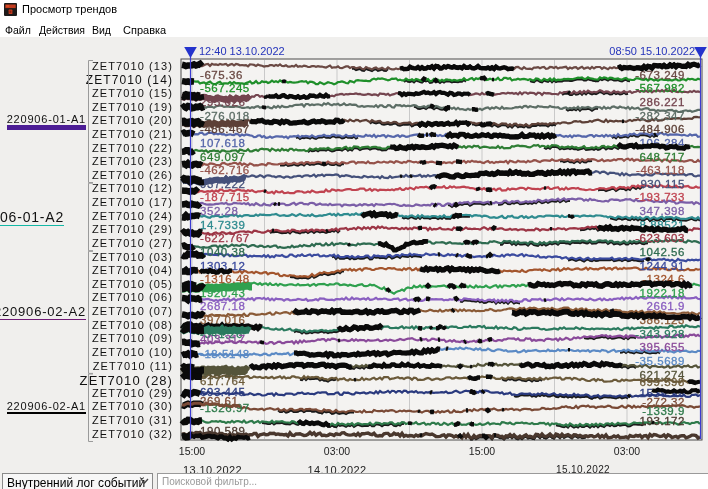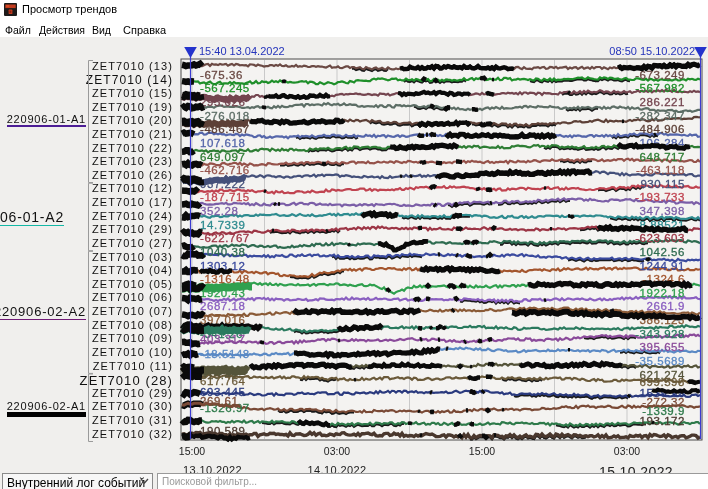--- a/index.html
+++ b/index.html
@@ -12,21 +12,21 @@
   <rect x="1.3" y="1.5" width="10.4" height="3.6" fill="#c23b1e"></rect>
   <rect x="2.2" y="2.2" width="3" height="1.6" fill="#e05028"></rect>
   <rect x="4.6" y="6.6" width="3.8" height="4.4" rx="0.6" fill="#c23b1e"></rect>
   <rect x="5.5" y="7.6" width="1.8" height="2.2" fill="#8a1f10"></rect>
 </svg>
 <div class="abs" style="left:22px;top:3px;font-size:11px;color:#000">Просмотр трендов</div>
 <div class="abs" style="left:5px;top:24px;font-size:10.5px;color:#000">Файл</div>
 <div class="abs" style="left:39px;top:24px;font-size:10.5px;color:#000">Действия</div>
 <div class="abs" style="left:92px;top:24px;font-size:10.5px;color:#000">Вид</div>
 <div class="abs" style="left:123px;top:24px;font-size:11px;color:#000">Справка</div>
-<div class="abs" style="left:199px;top:45px;font-size:11px;color:#2433bb">15:40 13.04.2022</div>
+<div class="abs" style="left:199px;top:45px;font-size:11px;color:#2433bb">12:40 13.10.2022</div>
 <div class="abs" style="right:13px;top:45px;font-size:11px;color:#2433bb">08:50 15.10.2022</div>
 <div style="position:absolute;top:59.7px;right:535px;font-size:11px;letter-spacing:1.1px;color:#111;white-space:nowrap">ZET7010 (13)</div>
 <div style="position:absolute;top:73.3px;right:535px;font-size:12px;letter-spacing:1.1px;color:#111;white-space:nowrap">ZET7010 (14)</div>
 <div style="position:absolute;top:87.0px;right:535px;font-size:11px;letter-spacing:1.1px;color:#111;white-space:nowrap">ZET7010 (15)</div>
 <div style="position:absolute;top:100.6px;right:535px;font-size:11px;letter-spacing:1.1px;color:#111;white-space:nowrap">ZET7010 (19)</div>
 <div style="position:absolute;top:114.2px;right:535px;font-size:11px;letter-spacing:1.1px;color:#111;white-space:nowrap">ZET7010 (20)</div>
 <div style="position:absolute;top:127.9px;right:535px;font-size:11px;letter-spacing:1.1px;color:#111;white-space:nowrap">ZET7010 (21)</div>
 <div style="position:absolute;top:141.5px;right:535px;font-size:11px;letter-spacing:1.1px;color:#111;white-space:nowrap">ZET7010 (22)</div>
 <div style="position:absolute;top:155.1px;right:535px;font-size:11px;letter-spacing:1.1px;color:#111;white-space:nowrap">ZET7010 (23)</div>
 <div style="position:absolute;top:168.7px;right:535px;font-size:11px;letter-spacing:1.1px;color:#111;white-space:nowrap">ZET7010 (26)</div>
@@ -42,24 +42,24 @@
 <div style="position:absolute;top:305.0px;right:535px;font-size:11px;letter-spacing:1.1px;color:#111;white-space:nowrap">ZET7010 (07)</div>
 <div style="position:absolute;top:318.7px;right:535px;font-size:11px;letter-spacing:1.1px;color:#111;white-space:nowrap">ZET7010 (08)</div>
 <div style="position:absolute;top:332.3px;right:535px;font-size:11px;letter-spacing:1.1px;color:#111;white-space:nowrap">ZET7010 (09)</div>
 <div style="position:absolute;top:345.9px;right:535px;font-size:11px;letter-spacing:1.1px;color:#111;white-space:nowrap">ZET7010 (10)</div>
 <div style="position:absolute;top:359.6px;right:535px;font-size:11px;letter-spacing:1.1px;color:#111;white-space:nowrap">ZET7010 (11)</div>
 <div style="position:absolute;top:373.2px;right:535px;font-size:13px;letter-spacing:1.1px;color:#111;white-space:nowrap">ZET7010 (28)</div>
 <div style="position:absolute;top:386.8px;right:535px;font-size:11px;letter-spacing:1.1px;color:#111;white-space:nowrap">ZET7010 (29)</div>
 <div style="position:absolute;top:400.4px;right:535px;font-size:11px;letter-spacing:1.1px;color:#111;white-space:nowrap">ZET7010 (30)</div>
 <div style="position:absolute;top:414.1px;right:535px;font-size:11px;letter-spacing:1.1px;color:#111;white-space:nowrap">ZET7010 (31)</div>
 <div style="position:absolute;top:427.7px;right:535px;font-size:11px;letter-spacing:1.1px;color:#111;white-space:nowrap">ZET7010 (32)</div>
-<div style="position:absolute;top:113.2px;right:622px;font-size:11px;letter-spacing:0.8px;color:#111;border-bottom:2px solid #4c1d95;white-space:nowrap">220906-01-A1</div>
+<div style="position:absolute;top:113.2px;right:622px;font-size:11px;letter-spacing:0.8px;color:#111;border-bottom:5px solid #4c1d95;white-space:nowrap">220906-01-A1</div>
 <div style="position:absolute;top:208.6px;right:644px;font-size:14px;letter-spacing:0.8px;color:#111;border-bottom:1px solid #14b8a6;white-space:nowrap">220906-01-A2</div>
 <div style="position:absolute;top:304.0px;right:622px;font-size:13px;letter-spacing:0.8px;color:#111;border-bottom:1px solid #701a75;white-space:nowrap">220906-02-A2</div>
-<div style="position:absolute;top:399.5px;right:622px;font-size:11px;letter-spacing:0.8px;color:#111;border-bottom:5px solid #000000;white-space:nowrap">220906-02-A1</div>
+<div style="position:absolute;top:399.5px;right:622px;font-size:11px;letter-spacing:0.8px;color:#111;border-bottom:2px solid #000000;white-space:nowrap">220906-02-A1</div>
 <svg class="abs" style="left:0;top:0" width="708" height="489" viewBox="0 0 708 489" font-family="Liberation Sans, sans-serif">
 <rect x="181" y="59" width="521" height="381" fill="#f4f3f1" stroke="#4d4d4d" stroke-width="1"></rect>
 <line x1="192.0" y1="60" x2="192.0" y2="439" stroke="#c9c9c9" stroke-width="1"></line>
 <line x1="264.5" y1="60" x2="264.5" y2="439" stroke="#c9c9c9" stroke-width="1"></line>
 <line x1="337.0" y1="60" x2="337.0" y2="439" stroke="#c9c9c9" stroke-width="1"></line>
 <line x1="409.5" y1="60" x2="409.5" y2="439" stroke="#c9c9c9" stroke-width="1"></line>
 <line x1="482.0" y1="60" x2="482.0" y2="439" stroke="#c9c9c9" stroke-width="1"></line>
 <line x1="554.5" y1="60" x2="554.5" y2="439" stroke="#c9c9c9" stroke-width="1"></line>
 <line x1="627.0" y1="60" x2="627.0" y2="439" stroke="#c9c9c9" stroke-width="1"></line>
 <polyline points="352,68.7 354,68.7 356,70.0 358,69.4 360,68.8 362,70.4 364,70.8 366,68.7 368,69.6 370,70.2 372,71.0 374,69.7 376,69.1 378,70.7 380,70.3 382,69.4 384,70.6 386,70.9 388,69.0" fill="none" stroke="#1a1a1a" stroke-width="2.2"></polyline>
@@ -454,20 +454,20 @@
 <path d="M 93 183.2 L 88.5 183.2 L 88.5 250.7 L 93 250.7" fill="none" stroke="#9a9a9a" stroke-width="1"></path>
 <path d="M 93 251.3 L 88.5 251.3 L 88.5 373.4 L 93 373.4" fill="none" stroke="#9a9a9a" stroke-width="1"></path>
 <path d="M 93 374.0 L 88.5 374.0 L 88.5 441.5 L 93 441.5" fill="none" stroke="#9a9a9a" stroke-width="1"></path>
 </svg>
 <div style="position:absolute;top:445px;left:152px;width:80px;text-align:center;font-size:10.5px;color:#222">15:00</div>
 <div style="position:absolute;top:445px;left:297px;width:80px;text-align:center;font-size:10.5px;color:#222">03:00</div>
 <div style="position:absolute;top:445px;left:442px;width:80px;text-align:center;font-size:10.5px;color:#222">15:00</div>
 <div style="position:absolute;top:445px;left:587px;width:80px;text-align:center;font-size:10.5px;color:#222">03:00</div>
 <div style="position:absolute;top:464px;left:142px;width:100px;text-align:right;font-size:11px;letter-spacing:0.4px;color:#222">13.10.2022</div>
 <div style="position:absolute;top:464px;left:287px;width:100px;text-align:center;font-size:11px;letter-spacing:0.4px;color:#222">14.10.2022</div>
-<div style="position:absolute;top:464px;left:586px;width:100px;text-align:center;font-size:14px;letter-spacing:0.4px;color:#222">15.10.2022</div>
+<div style="position:absolute;top:464px;left:556px;width:100px;font-size:10px;letter-spacing:0.4px;color:#222">15.10.2022</div>
 <div class="abs" style="left:2px;top:473px;width:149px;height:15px;background:#f7f7f7;border:1px solid #8a8a8a;"></div>
 <div class="abs" style="left:7px;top:475.5px;font-size:12px;color:#000">Внутренний лог событий</div>
 <svg class="abs" style="left:140px;top:478px" width="9" height="7">
     <path d="M1 1 L4.5 5 L8 1" fill="none" stroke="#444" stroke-width="1.3"></path>
   </svg>
 <div class="abs" style="left:157px;top:473px;width:550px;height:15px;background:#ffffff;border:1px solid #9a9a9a;"></div>
 <div class="abs" style="left:162px;top:476px;font-size:10px;color:#9a9a9a">Поисковой фильтр...</div>
 
 </body></html>

